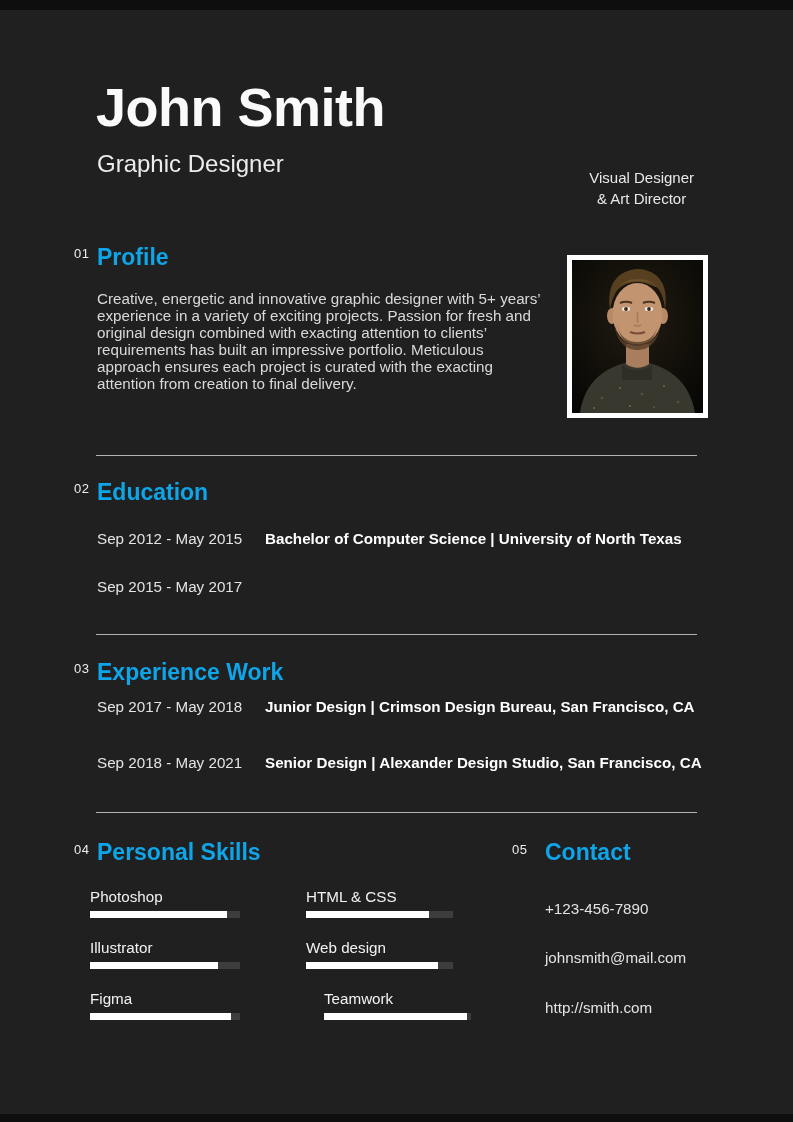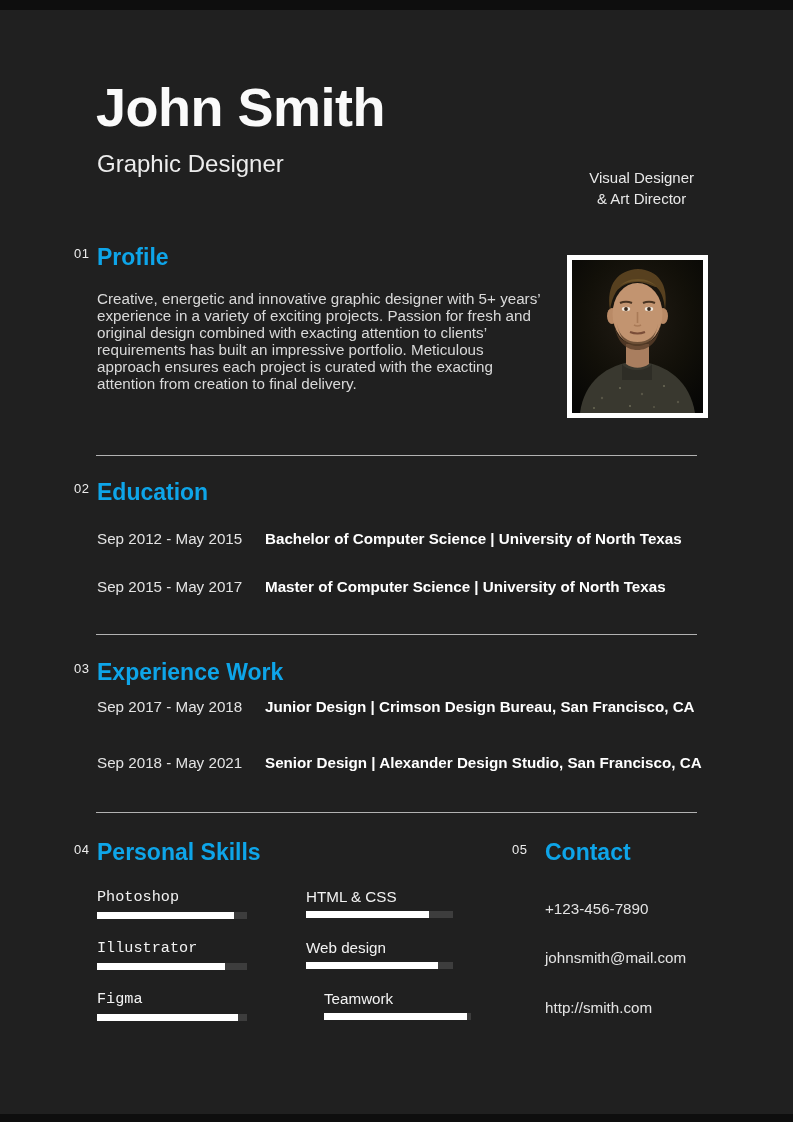--- a/index.html
+++ b/index.html
@@ -32,21 +32,21 @@
 
   .entry-row{position:absolute;left:97px;width:600px;display:flex;
              font-size:15.2px;white-space:nowrap;}
   .entry-dates{width:168px;flex:0 0 168px;color:#e3e3e3;}
   .entry-desc{font-weight:bold;color:#ffffff;}
 
   .skill{position:absolute;}
   .skill-label{font-size:15.2px;color:#f2f2f2;margin-bottom:6px;white-space:nowrap;}
   .skill-track{height:7px;background:#3d3d3d;position:relative;}
   .skill-fill{position:absolute;left:0;top:0;height:7px;background:#ffffff;}
-  .skill-col0{width:150px;left:97px;font-family:Liberation Mono, monospace;}
+  .skill-col0{width:150px;left:90px;}
   .skill-col1{width:147px;left:306px;}
 
   .contact-item{position:absolute;left:545px;font-size:15.2px;color:#e3e3e3;white-space:nowrap;}
 </style>
 </head>
 <body>
 
 <div class="page">
   <div class="edge-bar edge-top"></div>
   <div class="edge-bar edge-bottom"></div>
@@ -114,21 +114,20 @@
   <div class="divider" style="top:455px;"></div>
 
   <div class="sec-num" style="left:74px;top:481px;">02</div>
   <div class="sec-head" style="left:97px;top:479px;">Education</div>
   <div class="entry-row" style="top:530px;">
     <span class="entry-dates">Sep 2012 - May 2015</span>
     <span class="entry-desc">Bachelor of Computer Science | University of North Texas</span>
   </div>
   <div class="entry-row" style="top:578px;">
     <span class="entry-dates">Sep 2015 - May 2017</span>
-    <span class="entry-desc">Master of Computer Science | University of North Texas</span>
   </div>
 
   <div class="divider" style="top:634px;"></div>
 
   <div class="sec-num" style="left:74px;top:661px;">03</div>
   <div class="sec-head" style="left:97px;top:659px;">Experience Work</div>
   <div class="entry-row" style="top:698px;">
     <span class="entry-dates">Sep 2017 - May 2018</span>
     <span class="entry-desc">Junior Design | Crimson Design Bureau, San Francisco, CA</span>
   </div>

